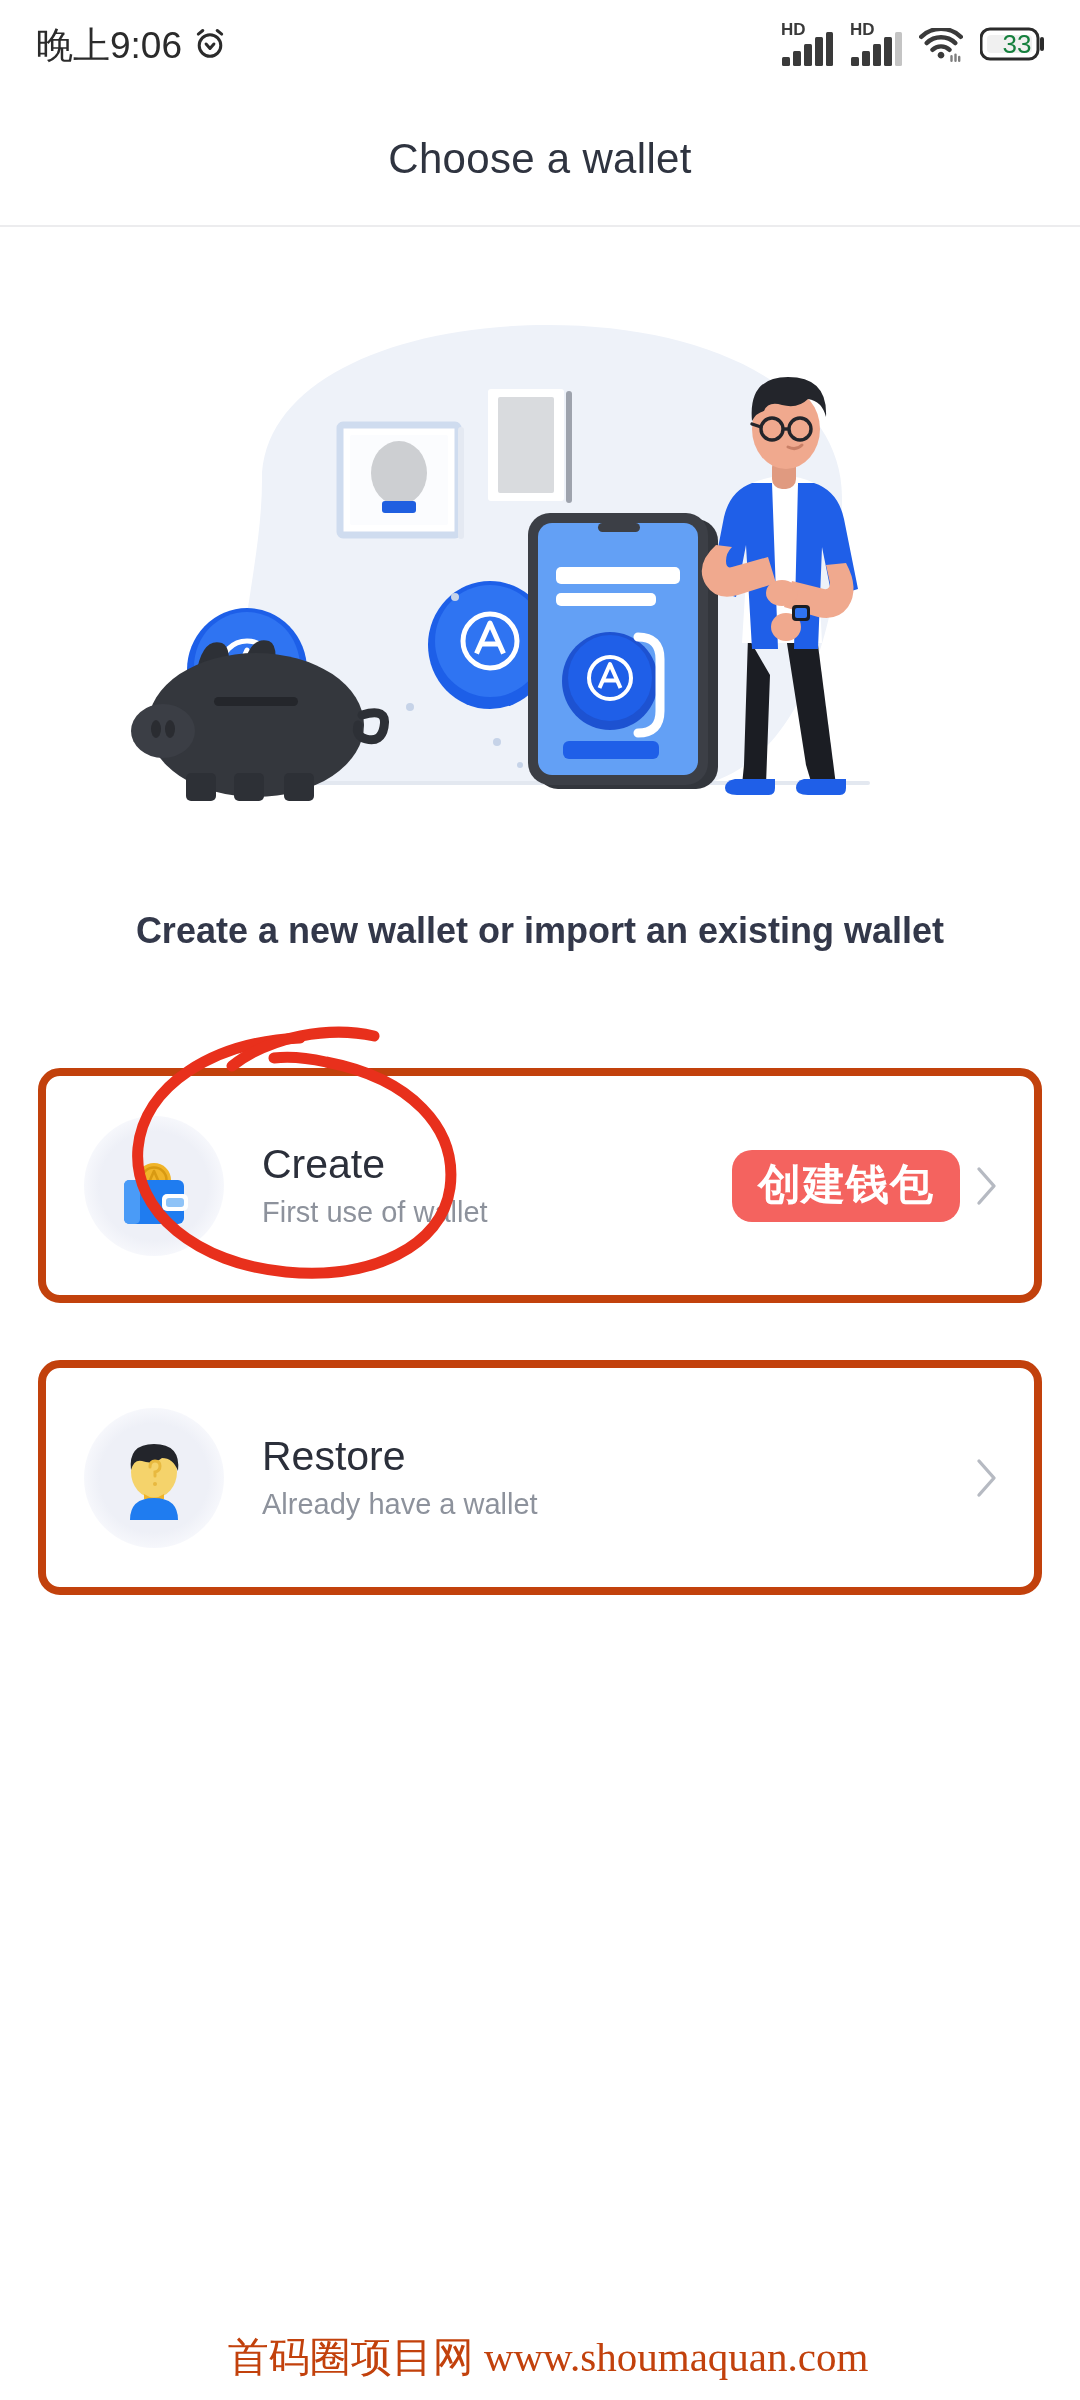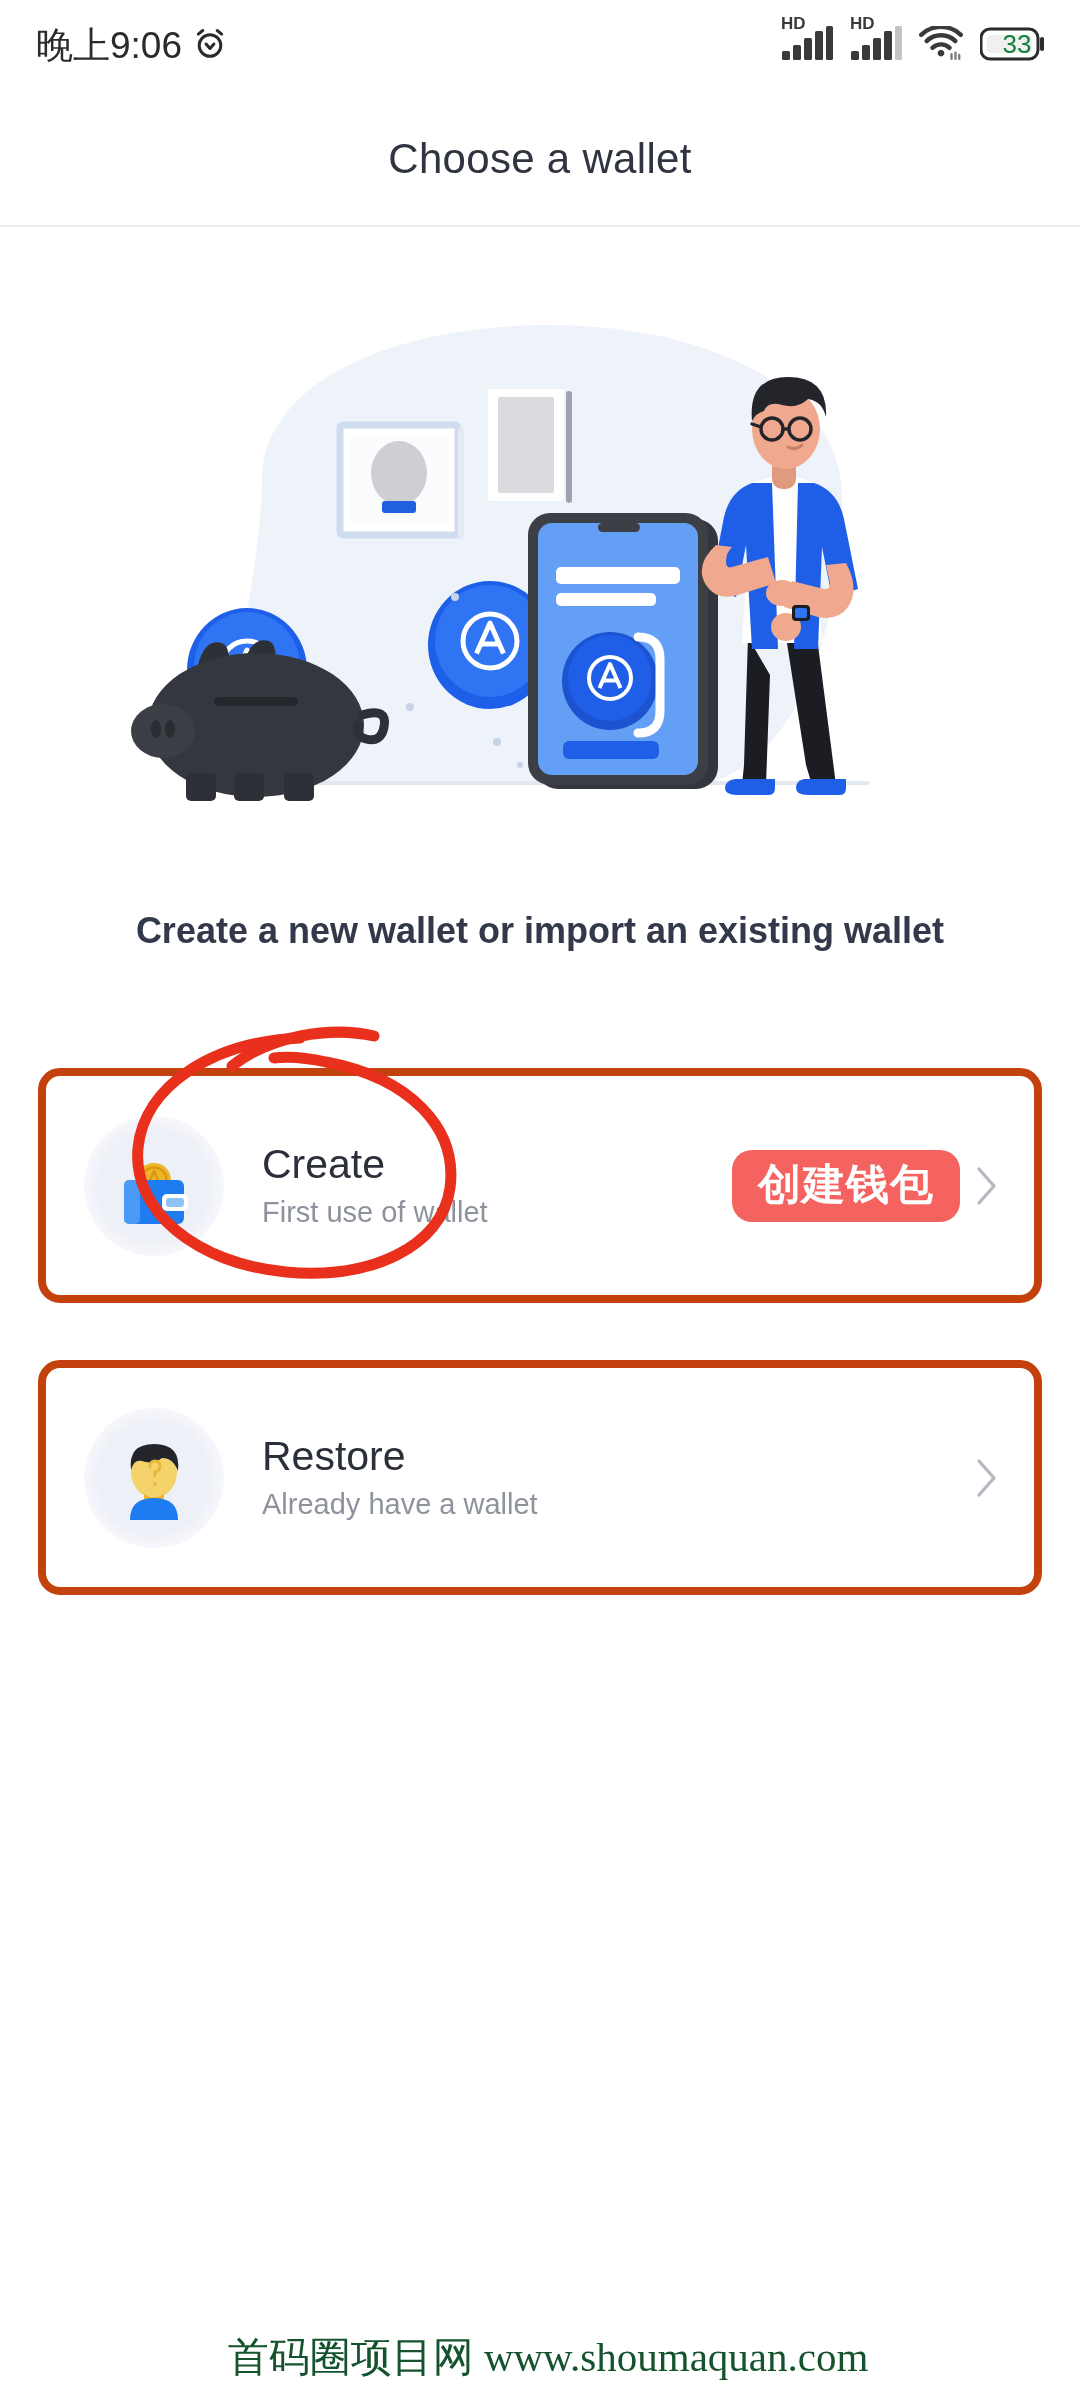--- a/index.html
+++ b/index.html
@@ -12,21 +12,21 @@
   .screen { position:relative; width:1080px; height:2400px; background:#fff; }
 
   
   .statusbar {
     position:absolute; top:0; left:0; width:1080px; height:92px;
     display:flex; align-items:center; justify-content:space-between;
     padding:0 34px 0 36px;
   }
   .sb-left { display:flex; align-items:center; gap:10px; }
   .sb-time { font-size:37px; color:#2b2b2b; letter-spacing:0px; font-weight:500; }
-  .sb-right { display:flex; align-items:flex-start; gap:17px; }
+  .sb-right { display:flex; align-items:flex-end; gap:17px; }
   .sig { position:relative; width:52px; height:34px; display:block; }
   .hdlabel { position:absolute; top:-12px; left:0px; font-size:17px; font-weight:700; color:#3a3a3a; }
 
   
   .header {
     position:absolute; top:92px; left:0; width:1080px; height:133px;
     display:flex; align-items:center; justify-content:center;
   }
   .header-title { font-size:42px; color:#2f3440; font-weight:400; letter-spacing:0.3px; }
   .header-rule { position:absolute; top:225px; left:0; width:1080px; height:2px; background:#ececee; }
@@ -69,21 +69,21 @@
   }
   .chev { flex:0 0 auto; width:34px; display:flex; align-items:center; justify-content:center; }
 
   
   .annot { position:absolute; top:1020px; left:120px; width:470px; height:290px; pointer-events:none; }
   .annot svg { display:block; overflow:visible; }
 
   
   .footer {
     position:absolute; top:2330px; left:0; width:1080px; text-align:center;
-    font-family:"Liberation Serif", serif; font-size:41px; color:#14532d; font-weight:400;padding-left:16px;
+    font-family:"Liberation Serif", serif; font-size:41px; color:#c2410c; font-weight:400;padding-left:16px;
   }
 </style>
 </head>
 <body>
 
 <div class="screen">
 
   <div class="statusbar">
     <div class="sb-left">
       <span class="sb-time">晚上9:06</span>

